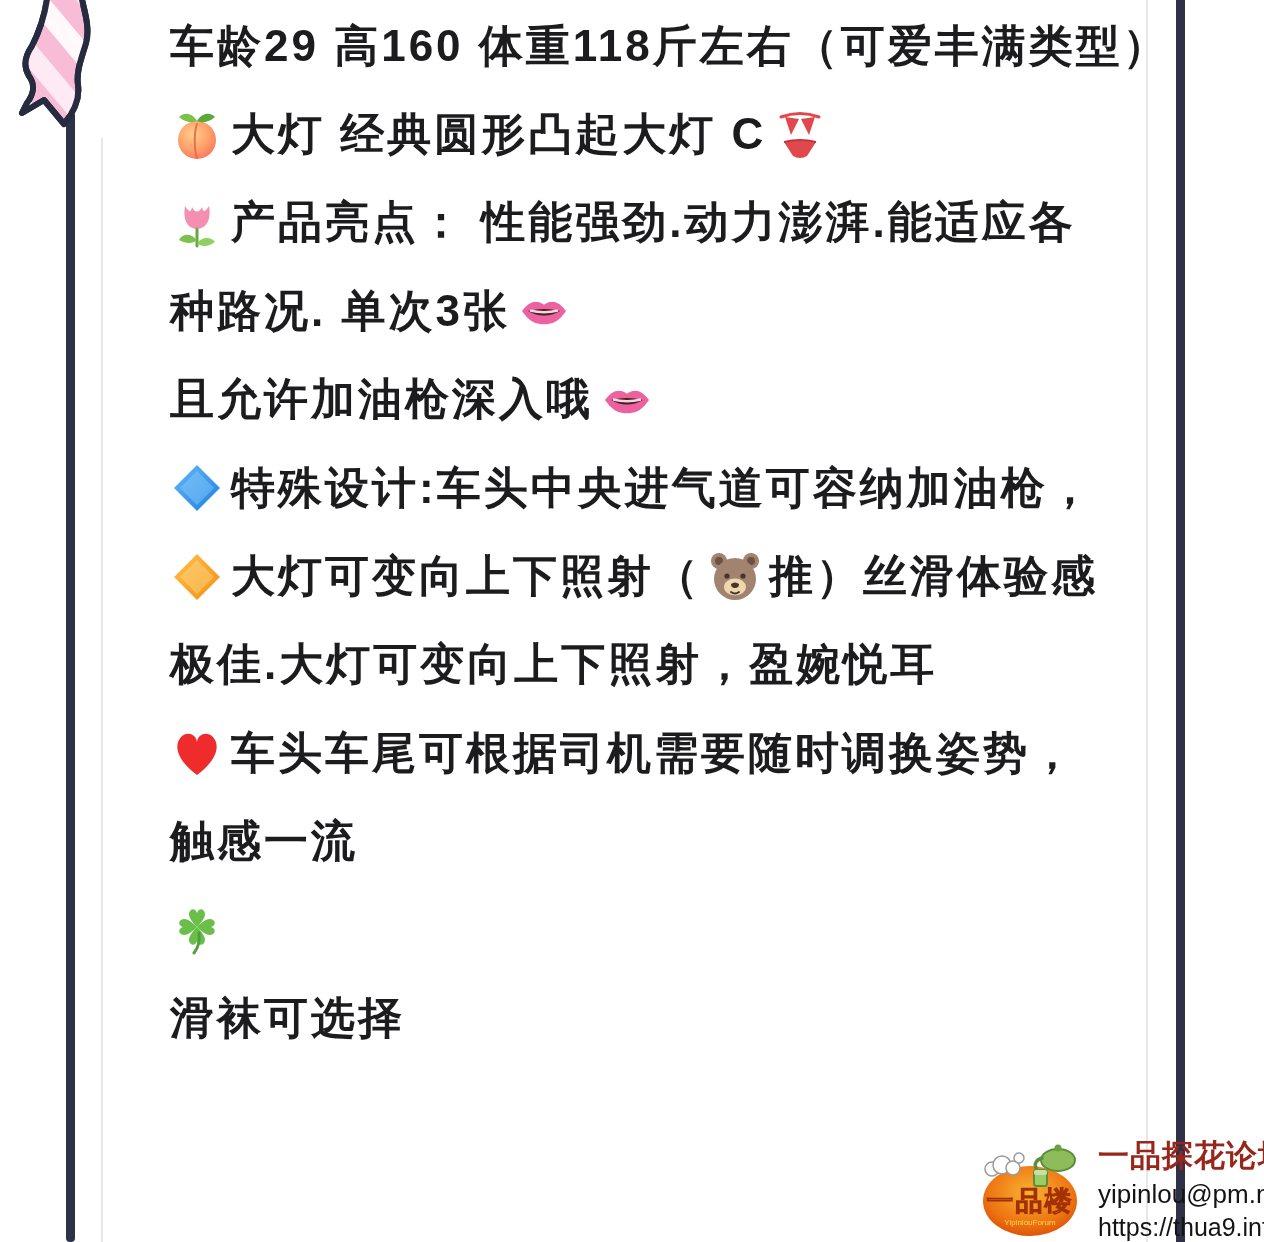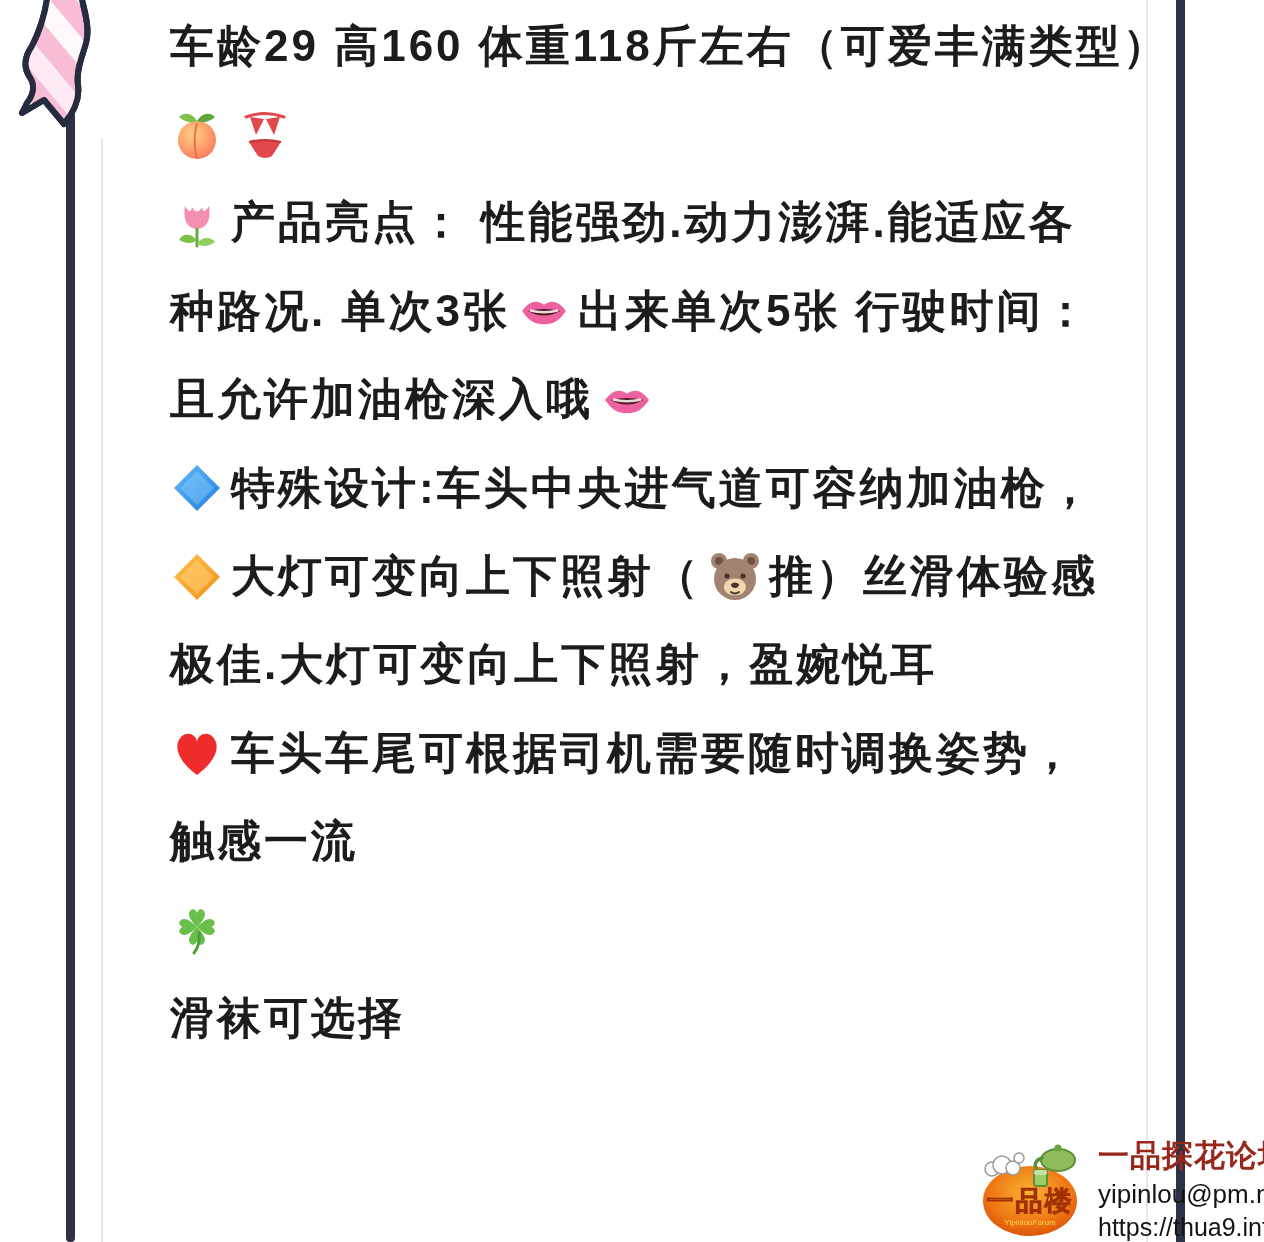--- a/index.html
+++ b/index.html
@@ -77,20 +77,21 @@
                 <stop offset="55%" stop-color="#ffa06a"></stop>
                 <stop offset="100%" stop-color="#f4735f"></stop>
       </radialGradient>
             </defs>
       <circle cx="27" cy="32" r="19" fill="url(#gp)"></circle>
       <path d="M27,16 C24,24 24,42 27,50" fill="none" stroke="#e8704f" stroke-width="2" stroke-linecap="round"></path>
       <path d="M27,13 C22,4 13,4 9,9 C16,15 23,15 27,13 Z" fill="#7cc24a"></path>
       <path d="M27,13 C32,4 41,4 45,9 C38,15 31,15 27,13 Z" fill="#5da83a"></path>
     </svg>
         </span>
+        <span class="seg">大灯 经典圆形凸起大灯 C</span>
         <span class="emoji">
           <svg viewBox="0 0 54 54" xmlns="http://www.w3.org/2000/svg">
       <path d="M8,9 Q27,2 46,9" fill="none" stroke="#e2484b" stroke-width="3" stroke-linecap="round"></path>
       <path d="M12,9 L26,11 L18,27 Z" fill="#e2484b"></path>
       <path d="M42,9 L28,11 L36,27 Z" fill="#e2484b"></path>
       <path d="M11,34 Q27,30 43,34 L34,48 Q27,52 20,48 Z" fill="#e2484b"></path>
       <path d="M11,34 Q27,30 43,34" fill="none" stroke="#c23538" stroke-width="2"></path>
     </svg>
         </span>
       </div>
@@ -107,21 +108,20 @@
       </div>
       <div class="line">
         <span class="seg">种路况. 单次3张</span>
         <span class="emoji">
           <svg viewBox="0 0 54 54" xmlns="http://www.w3.org/2000/svg">
       <path d="M5,27 Q15,13 26,20 Q27,21 28,20 Q39,13 49,27 Q39,42 27,40 Q15,42 5,27 Z" fill="#ec619f"></path>
       <path d="M11,27 Q27,36 43,27 Q27,23 11,27 Z" fill="#54161f"></path>
       <path d="M13,26.5 Q27,30 41,26.5" fill="none" stroke="#ffffff" stroke-width="2.5" opacity="0.85"></path>
     </svg>
         </span>
-        <span class="seg">出来单次5张 行驶时间：</span>
       </div>
       <div class="line">
         <span class="seg">且允许加油枪深入哦</span>
         <span class="emoji">
           <svg viewBox="0 0 54 54" xmlns="http://www.w3.org/2000/svg">
       <path d="M5,27 Q15,13 26,20 Q27,21 28,20 Q39,13 49,27 Q39,42 27,40 Q15,42 5,27 Z" fill="#ec619f"></path>
       <path d="M11,27 Q27,36 43,27 Q27,23 11,27 Z" fill="#54161f"></path>
       <path d="M13,26.5 Q27,30 41,26.5" fill="none" stroke="#ffffff" stroke-width="2.5" opacity="0.85"></path>
     </svg>
         </span>

